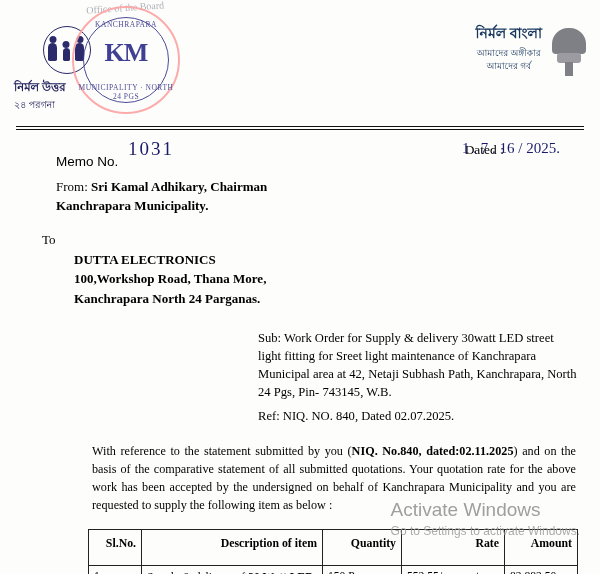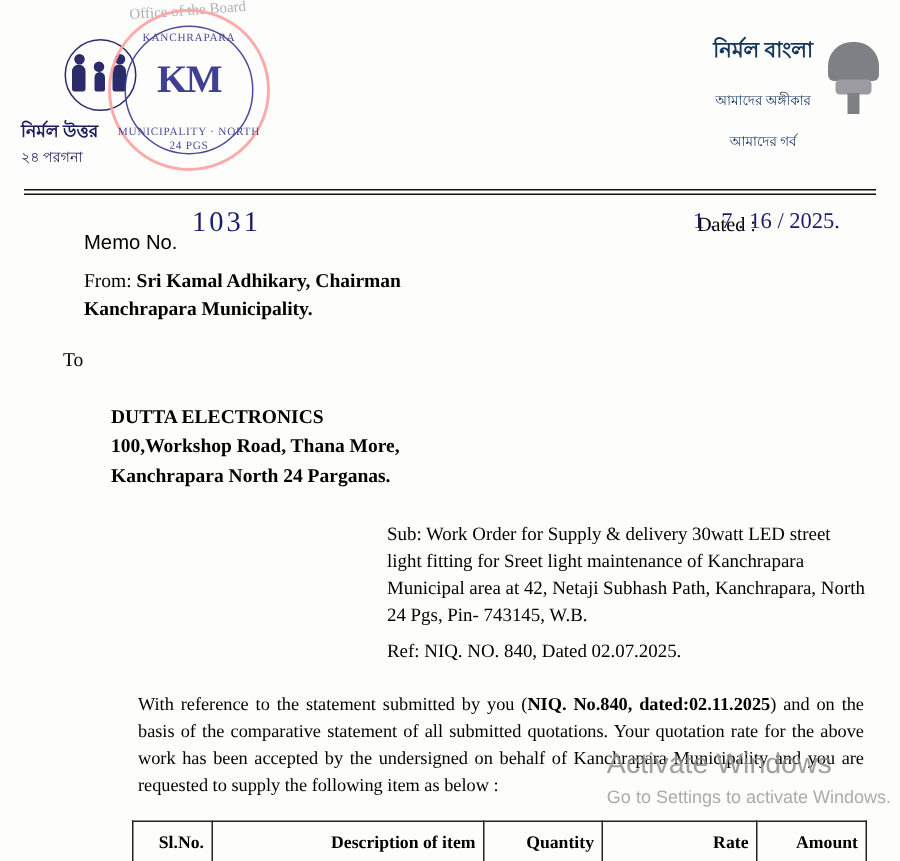--- a/index.html
+++ b/index.html
@@ -203,21 +203,21 @@
     font-family: "Liberation Serif", serif;
     font-size: 14px;
     color: #17365d;
     font-weight: bold;
   }
   .re-line2 {
     font-family: "Liberation Serif", serif;
     font-size: 9px;
     color: #17365d;
     line-height: 1.25;
-    margin-top: 16px;
+    margin-top: 2px;
   }
   .ashoka {
     width: 42px;
     height: 58px;
     position: relative;
     opacity: 0.85;
   }
   .ashoka .cap {
     position: absolute;
     left: 4px;
@@ -302,21 +302,21 @@
     margin: 10px 0 0 56px;
     font-size: 13px;
     line-height: 1.45;
   }
   .from-block .bold { font-weight: bold; }
   .to-word {
     margin: 16px 0 0 42px;
     font-size: 13px;
   }
   .to-block {
-    margin: 20px 0 0 74px;
+    margin: 2px 0 0 74px;
     font-size: 13px;
     font-weight: bold;
     line-height: 1.5;
   }
 
   
   .sub-block {
     margin: 22px 22px 0 258px;
     font-size: 12.6px;
     line-height: 1.42;
@@ -364,21 +364,21 @@
     line-height: 1.42;
     height: 84px;
   }
   td.desc .b { font-weight: bold; }
   td.amt { text-align: left; padding-left: 14px; }
   td.rate { text-align: left; }
 
   
   .activate {
     position: absolute;
-    right: 6px;
+    right: 20px;
     bottom: 36px;
     text-align: left;
     color: #9a9a9a;
     font-family: "Liberation Sans", sans-serif;
     opacity: 0.85;
   }
   .activate .a1 {
     font-size: 19px;
     color: #8f8f8f;
   }

